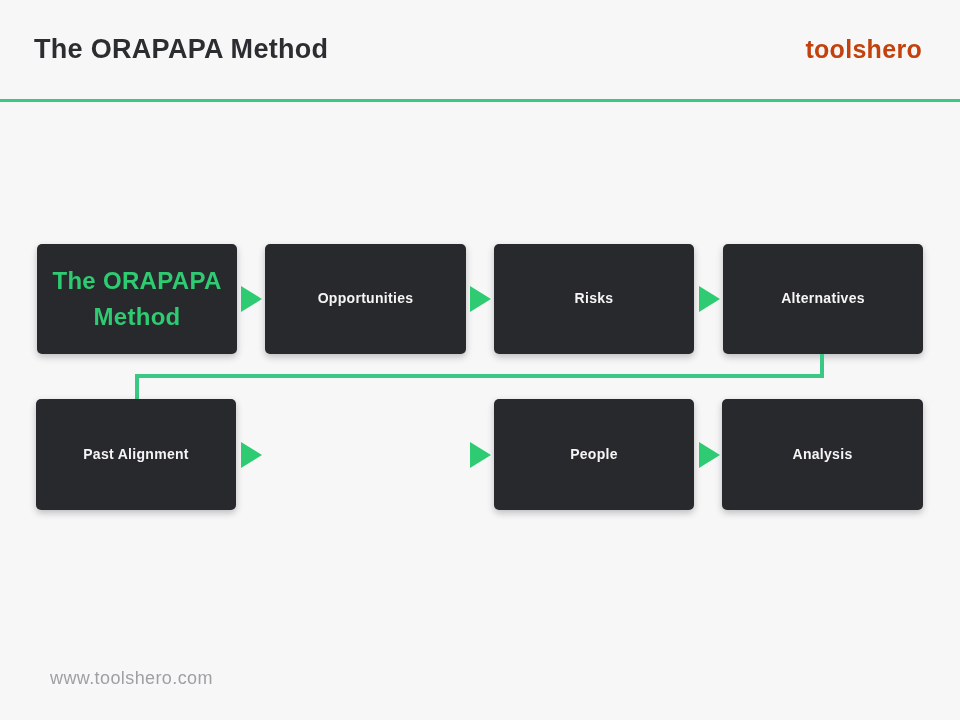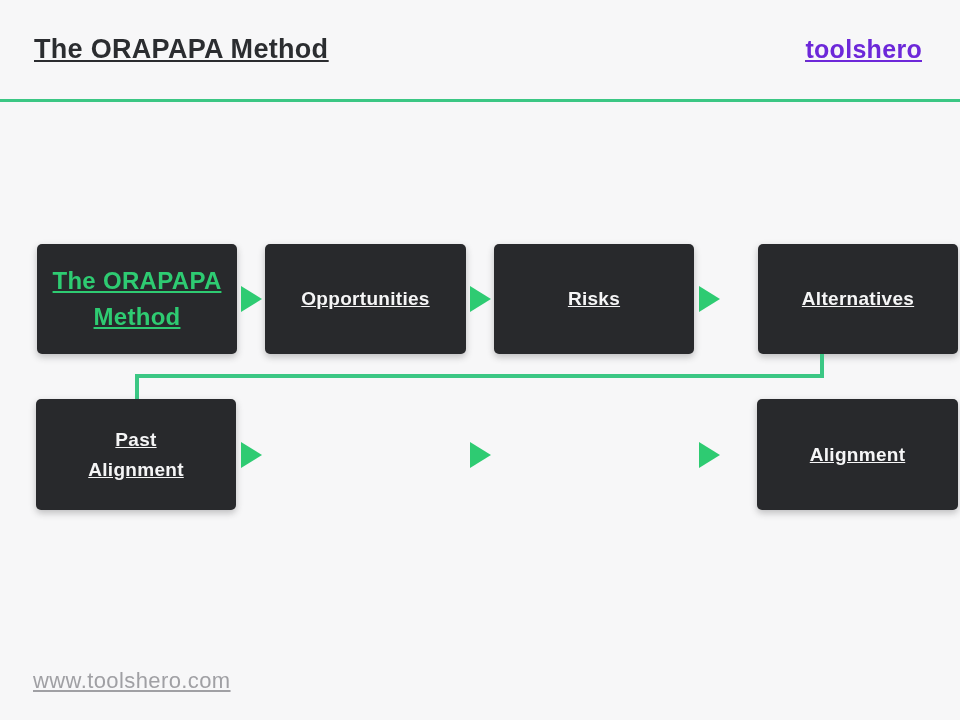--- a/index.html
+++ b/index.html
@@ -3,76 +3,76 @@
 <meta charset="utf-8">
 <style>
   :root {
     --background: #f7f7f8;
     --box-dark: #28292c;
     --accent-green: #2ecb72;
     --line-green: #3bc784;
     --title-dark: #2b2d30;
     --footer-gray: #a0a0a4;
   }
-  * { margin: 0; padding: 0; box-sizing: border-box; text-decoration: underline; }
+  * { margin: 0; padding: 0; box-sizing: border-box; }
   html, body {
     width: 960px; height: 720px;
     font-family: "Liberation Sans", "DejaVu Sans", sans-serif;
     background: var(--background);
     overflow: hidden;
   }
   .canvas { position: relative; width: 960px; height: 720px; }
 
   
   .header {
     position: absolute; top: 0; left: 0; width: 960px; height: 99px;
     display: flex; align-items: center; justify-content: space-between;
     padding: 0 38px 0 34px;
   }
   .page-title {
     font-size: 27px; font-weight: bold; color: var(--title-dark);
     letter-spacing: 0.3px;
   }
   .brand-logo {
-    font-size: 25px; font-weight: bold; color: #6d28d9;
+    font-size: 25px; font-weight: bold; color: #c2410c;
     letter-spacing: 0.3px;
   }
   .header-rule {
     position: absolute; top: 99px; left: 0; width: 960px; height: 3px;
     background: var(--line-green);
   }
 
   
   .node {
     position: absolute;
     width: 200px; height: 110px;
     background: var(--box-dark);
     border-radius: 5px;
     box-shadow: 0 3px 7px rgba(40,41,44,0.28);
     display: flex; align-items: center; justify-content: center;
     text-align: center;
   }
   .node .label {
-    color: #f5f5f6; font-weight: bold; font-size: 19px;
+    color: #f5f5f6; font-weight: bold; font-size: 14px;
     letter-spacing: 0.3px; line-height: 1.55;
     padding: 0 14px;
   }
   .node.highlight .label {
     color: var(--accent-green); font-size: 24px; line-height: 1.5;
     padding: 0 12px;
   }
   .node.wrap-narrow .label { padding: 0 46px; }
 
   
   .r1 { top: 244px; }
   .r2 { top: 399px; height: 111px; }
   .c1 { left: 37px; }
   .c2 { left: 265px; width: 201px; }
   .c3 { left: 494px; align-items: center; }
-  .c4 { left: 723px; margin-left: 35px; }
+  .c4 { left: 723px; }
   .r2.c1 { left: 36px; }
   .r2.c4 { left: 722px; width: 201px; }
 
   
   .arrow {
     position: absolute; width: 0; height: 0;
     border-top: 13px solid transparent;
     border-bottom: 13px solid transparent;
     border-left: 21px solid var(--accent-green);
   }
@@ -83,22 +83,22 @@
   .ax3 { left: 699px; }
 
   
   .connector-seg { position: absolute; background: var(--line-green); }
   .conn-v1 { left: 820px; top: 354px; width: 4px; height: 24px; }
   .conn-h  { left: 135px; top: 374px; width: 689px; height: 4px; }
   .conn-v2 { left: 135px; top: 374px; width: 4px; height: 26px; }
 
   
   .footer-url {
-    position: absolute; left: 33px; top: 668px;
-    font-size: 22px; color: var(--footer-gray); letter-spacing: 0.4px;
+    position: absolute; left: 50px; top: 668px;
+    font-size: 18px; color: var(--footer-gray); letter-spacing: 0.4px;
   }
 </style>
 </head>
 <body>
 
 <div class="canvas">
 
   <div class="header">
     <div class="page-title">The ORAPAPA Method</div>
     <div class="brand-logo">toolshero</div>
@@ -122,22 +122,25 @@
   <div class="arrow ar1 ax2"></div>
   <div class="arrow ar1 ax3"></div>
 
   <div class="connector-seg conn-v1"></div>
   <div class="connector-seg conn-h"></div>
   <div class="connector-seg conn-v2"></div>
 
   <div class="node wrap-narrow r2 c1">
     <div class="label">Past Alignment</div>
   </div>
+  <div class="node r2 c3">
+    <div class="label">People</div>
+  </div>
   <div class="node r2 c4">
-    <div class="label">Alignment</div>
+    <div class="label">Analysis</div>
   </div>
 
   <div class="arrow ar2 ax1"></div>
   <div class="arrow ar2 ax2"></div>
   <div class="arrow ar2 ax3"></div>
 
   <div class="footer-url">www.toolshero.com</div>
 
 </div>
 

